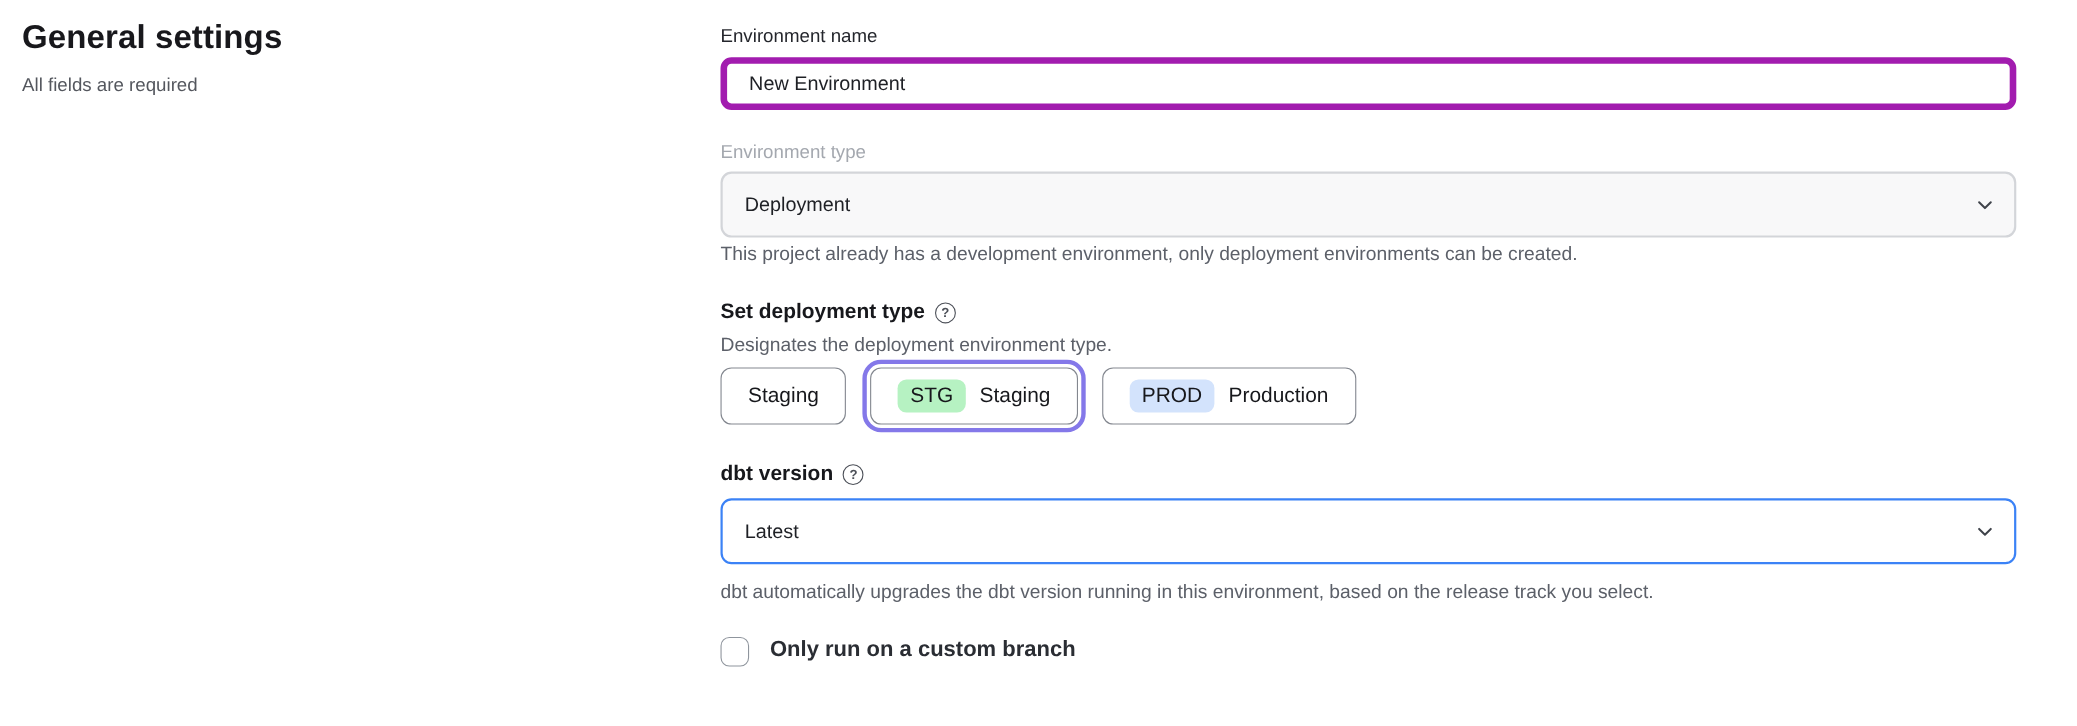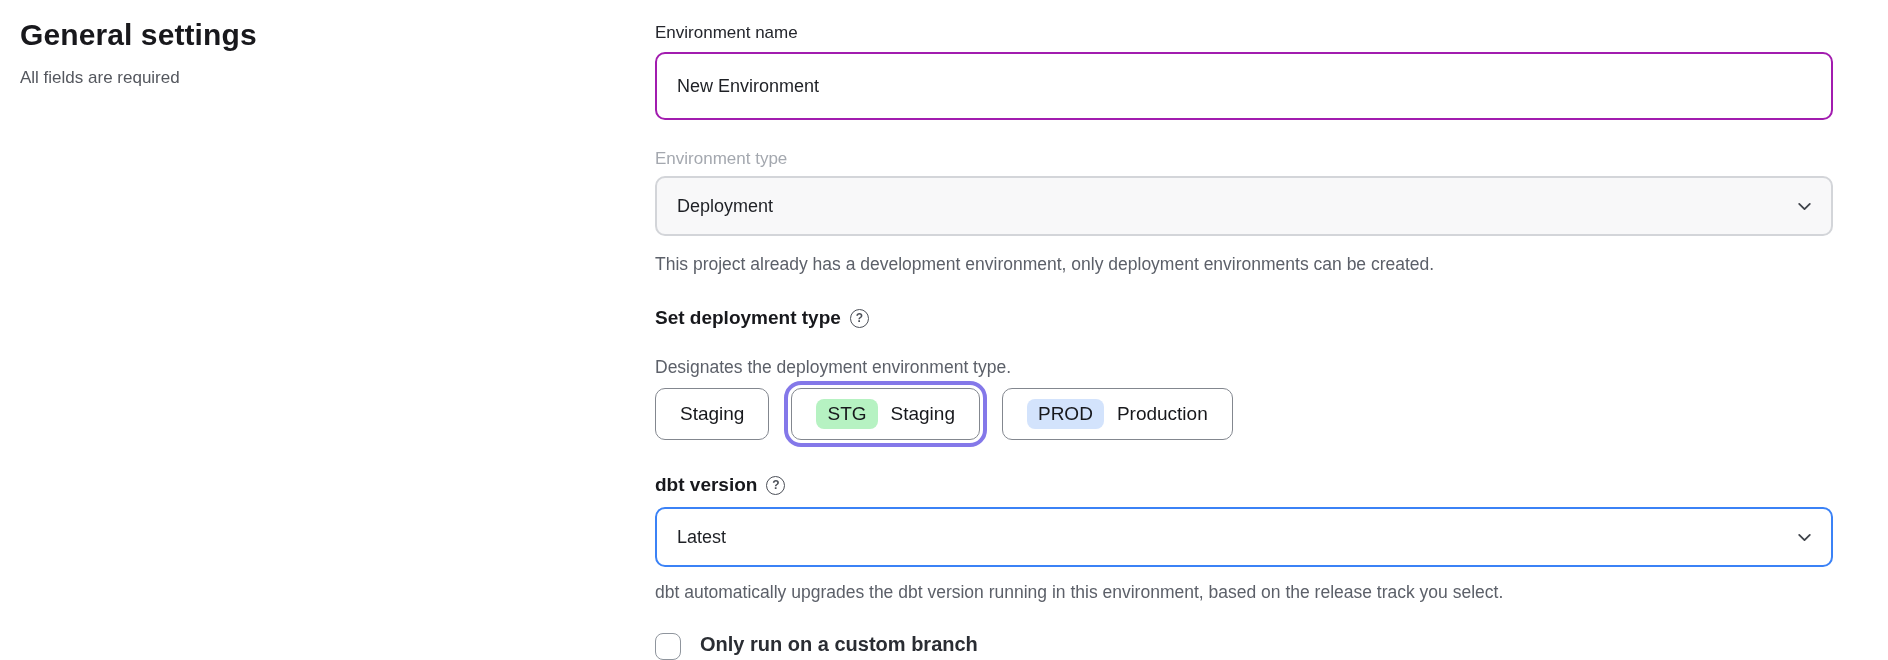--- a/index.html
+++ b/index.html
@@ -17,42 +17,42 @@
   .page-title { font-size: 30px; font-weight: 700; color: #18181c; letter-spacing: 0.1px; }
   .page-subtitle { margin-top: 16px; font-size: 17px; color: #54575e; }
 
   
   .form-col { width: 1178px; flex: 0 0 1178px; padding-top: 22px; }
 
   .field-label { font-size: 17px; font-weight: 500; color: #24262c; line-height: 21px; }
   .field-label.disabled { color: #a4a8af; }
 
   .text-input {
-    display: block; width: 1178px; height: 68px; margin-top: 9px;
-    border: 2px solid #a21caf; border-radius: 10px;
+    display: block; width: 1178px; height: 48px; margin-top: 9px;
+    border: 6px solid #a21caf; border-radius: 10px;
     padding: 0 20px; font-size: 18px; color: #1e2025; background: #ffffff;
     font-family: "Liberation Sans", sans-serif; outline: none;
   }
 
   .select-box {
     width: 1178px; height: 60px; margin-top: 7px;
     border: 2px solid #3b82f6; border-radius: 10px; background: #ffffff;
     display: flex; align-items: center; justify-content: space-between;
     padding: 0 18px 0 20px; font-size: 18px; color: #1e2025; cursor: pointer;
   }
   .select-box.disabled { background: #f8f8f9; border-color: #d3d5d9; cursor: default; }
   .chevron { width: 17px; height: 17px; flex: 0 0 auto; }
 
   .helper-text { font-size: 17.5px; color: #5c6069; line-height: 21px; }
-  .helper-env-type { margin-top: 18px; }
+  .helper-env-type { margin-top: 4px; }
   .helper-dbt { margin-top: 15px; }
 
   .section-heading { margin-top: 32px; font-size: 19px; font-weight: 700; color: #17181c;
     display: flex; align-items: center; gap: 9px; }
-  .section-desc { margin-top: 28px; }
+  .section-desc { margin-top: 8px; }
 
   .help-icon {
     width: 19px; height: 19px; border: 1.6px solid #4c5058; border-radius: 50%;
     display: inline-flex; align-items: center; justify-content: center;
     font-size: 12px; font-weight: 700; color: #4c5058; line-height: 1;
   }
 
   .type-button-row { margin-top: 10px; display: flex; align-items: center; gap: 16px; }
   .type-button {
     height: 52px; border: 1px solid #83878f; border-radius: 10px; background: #ffffff;

